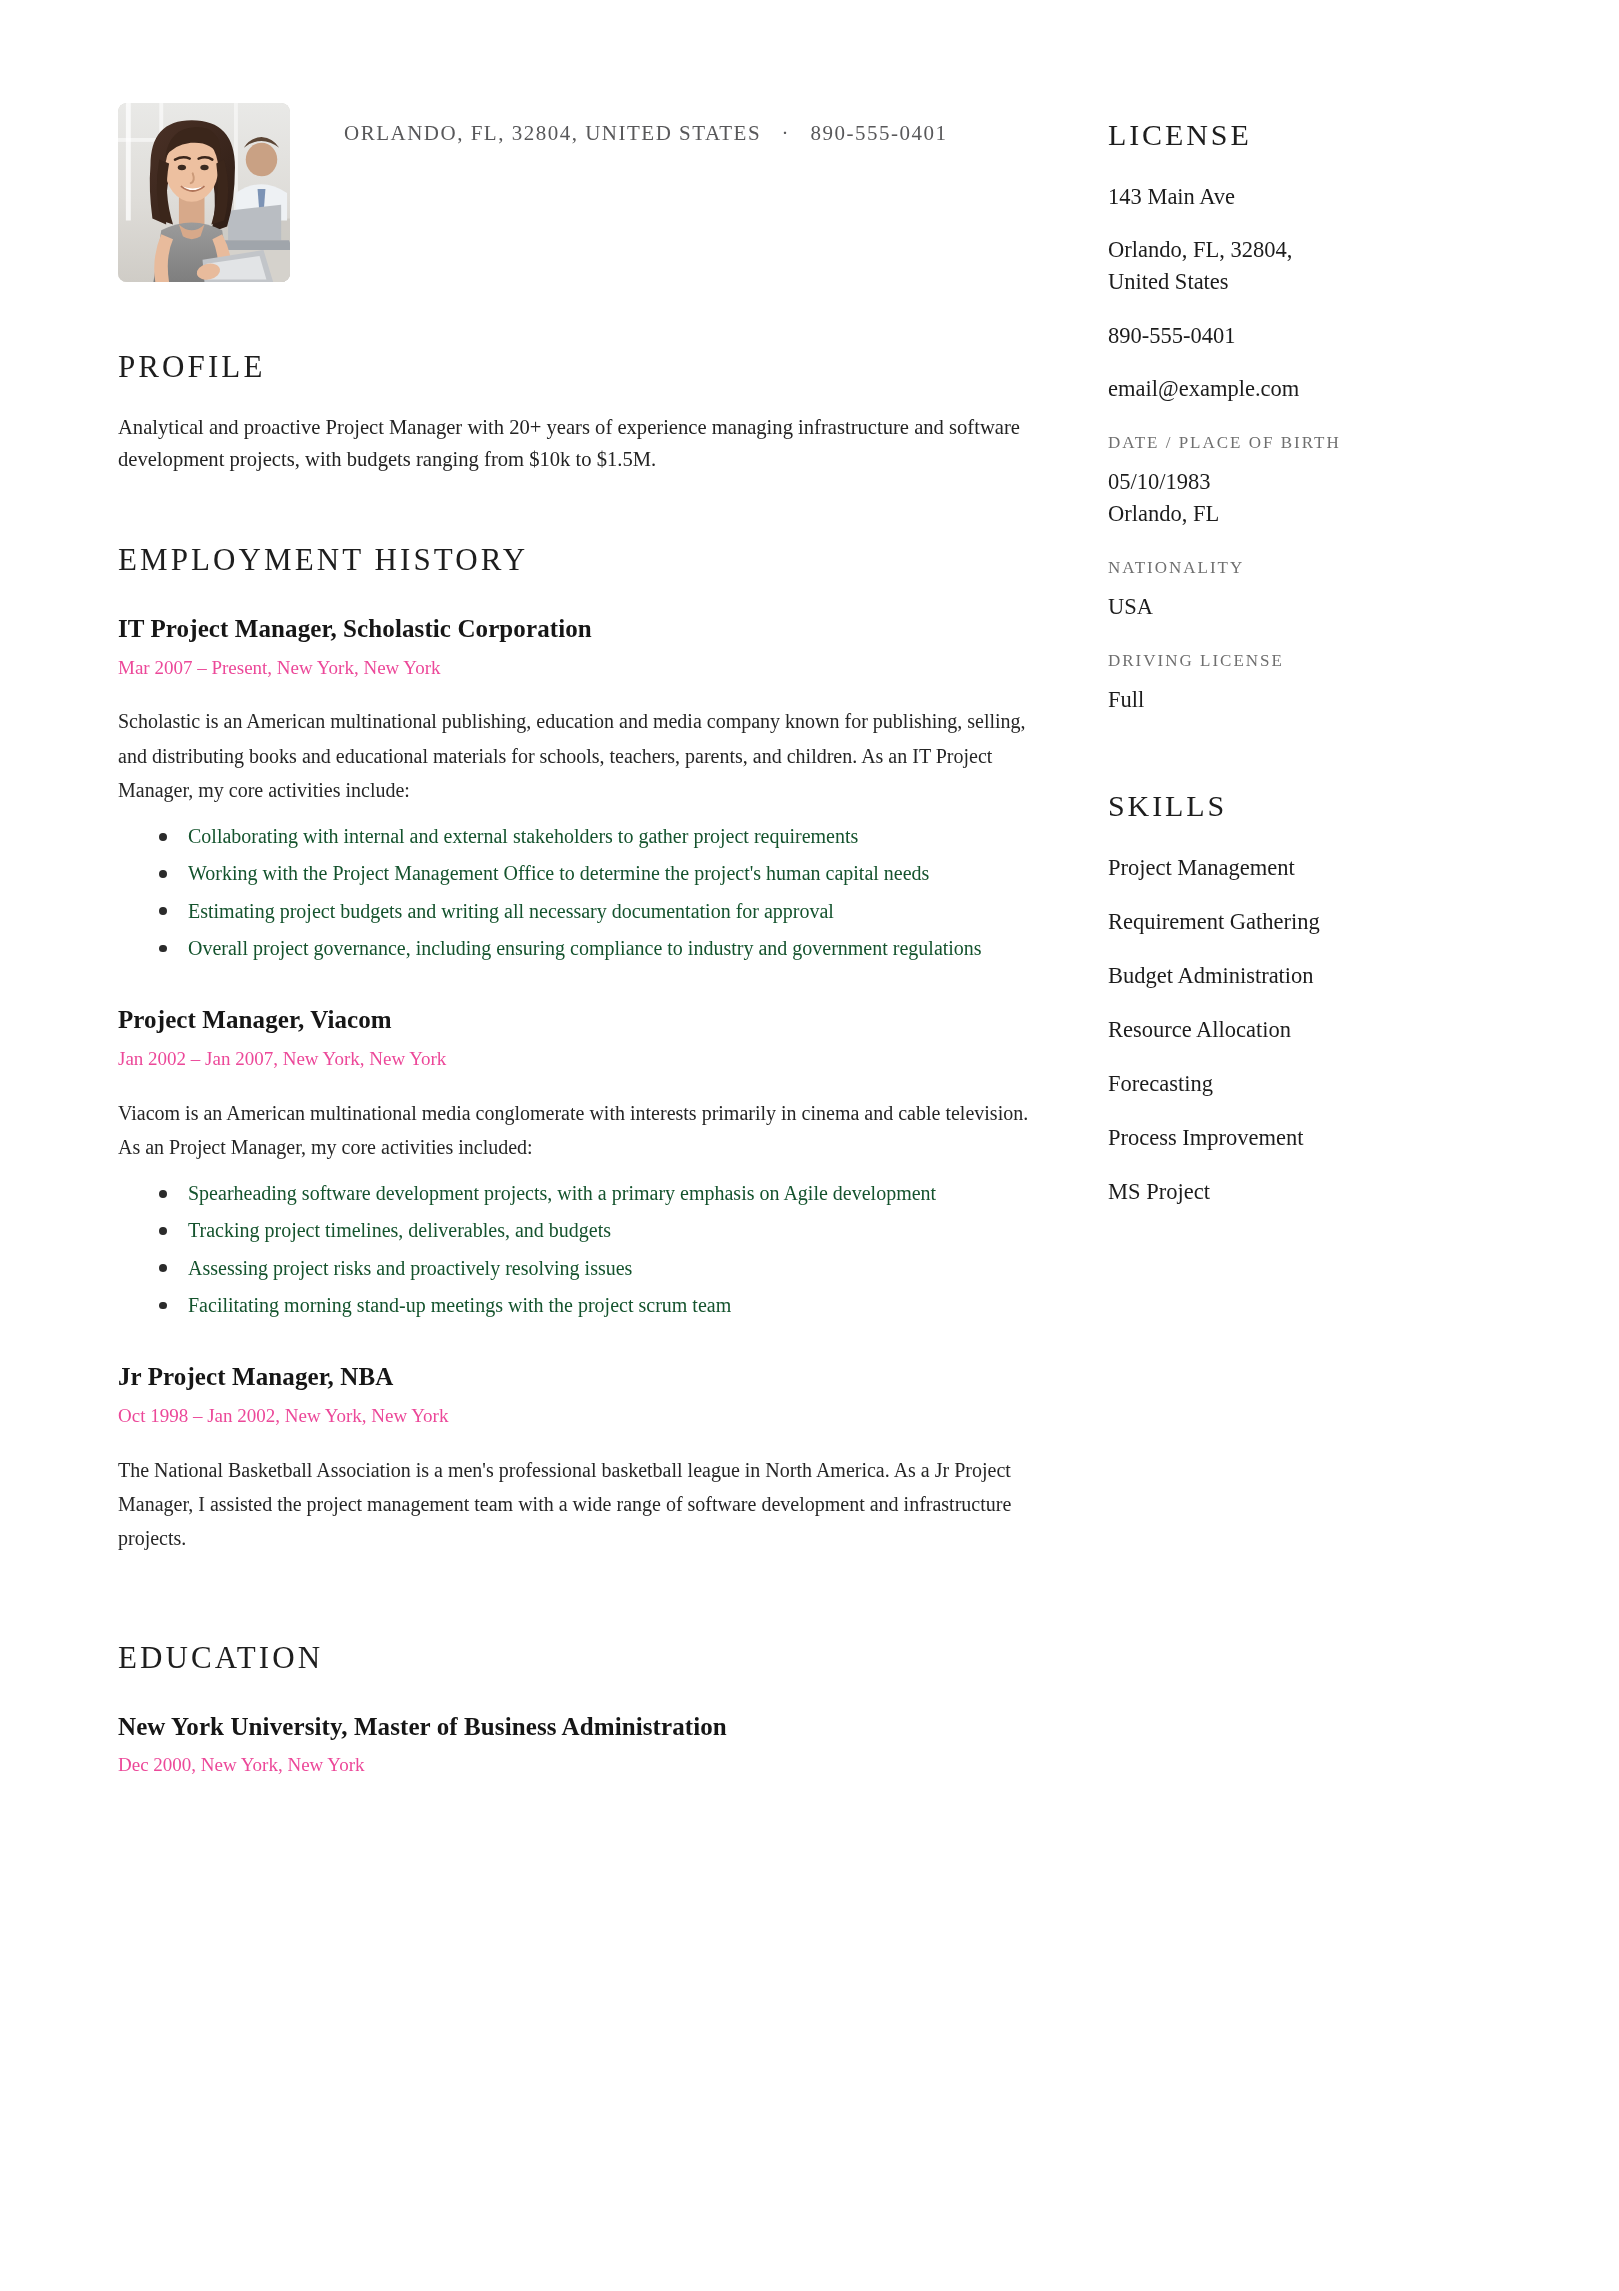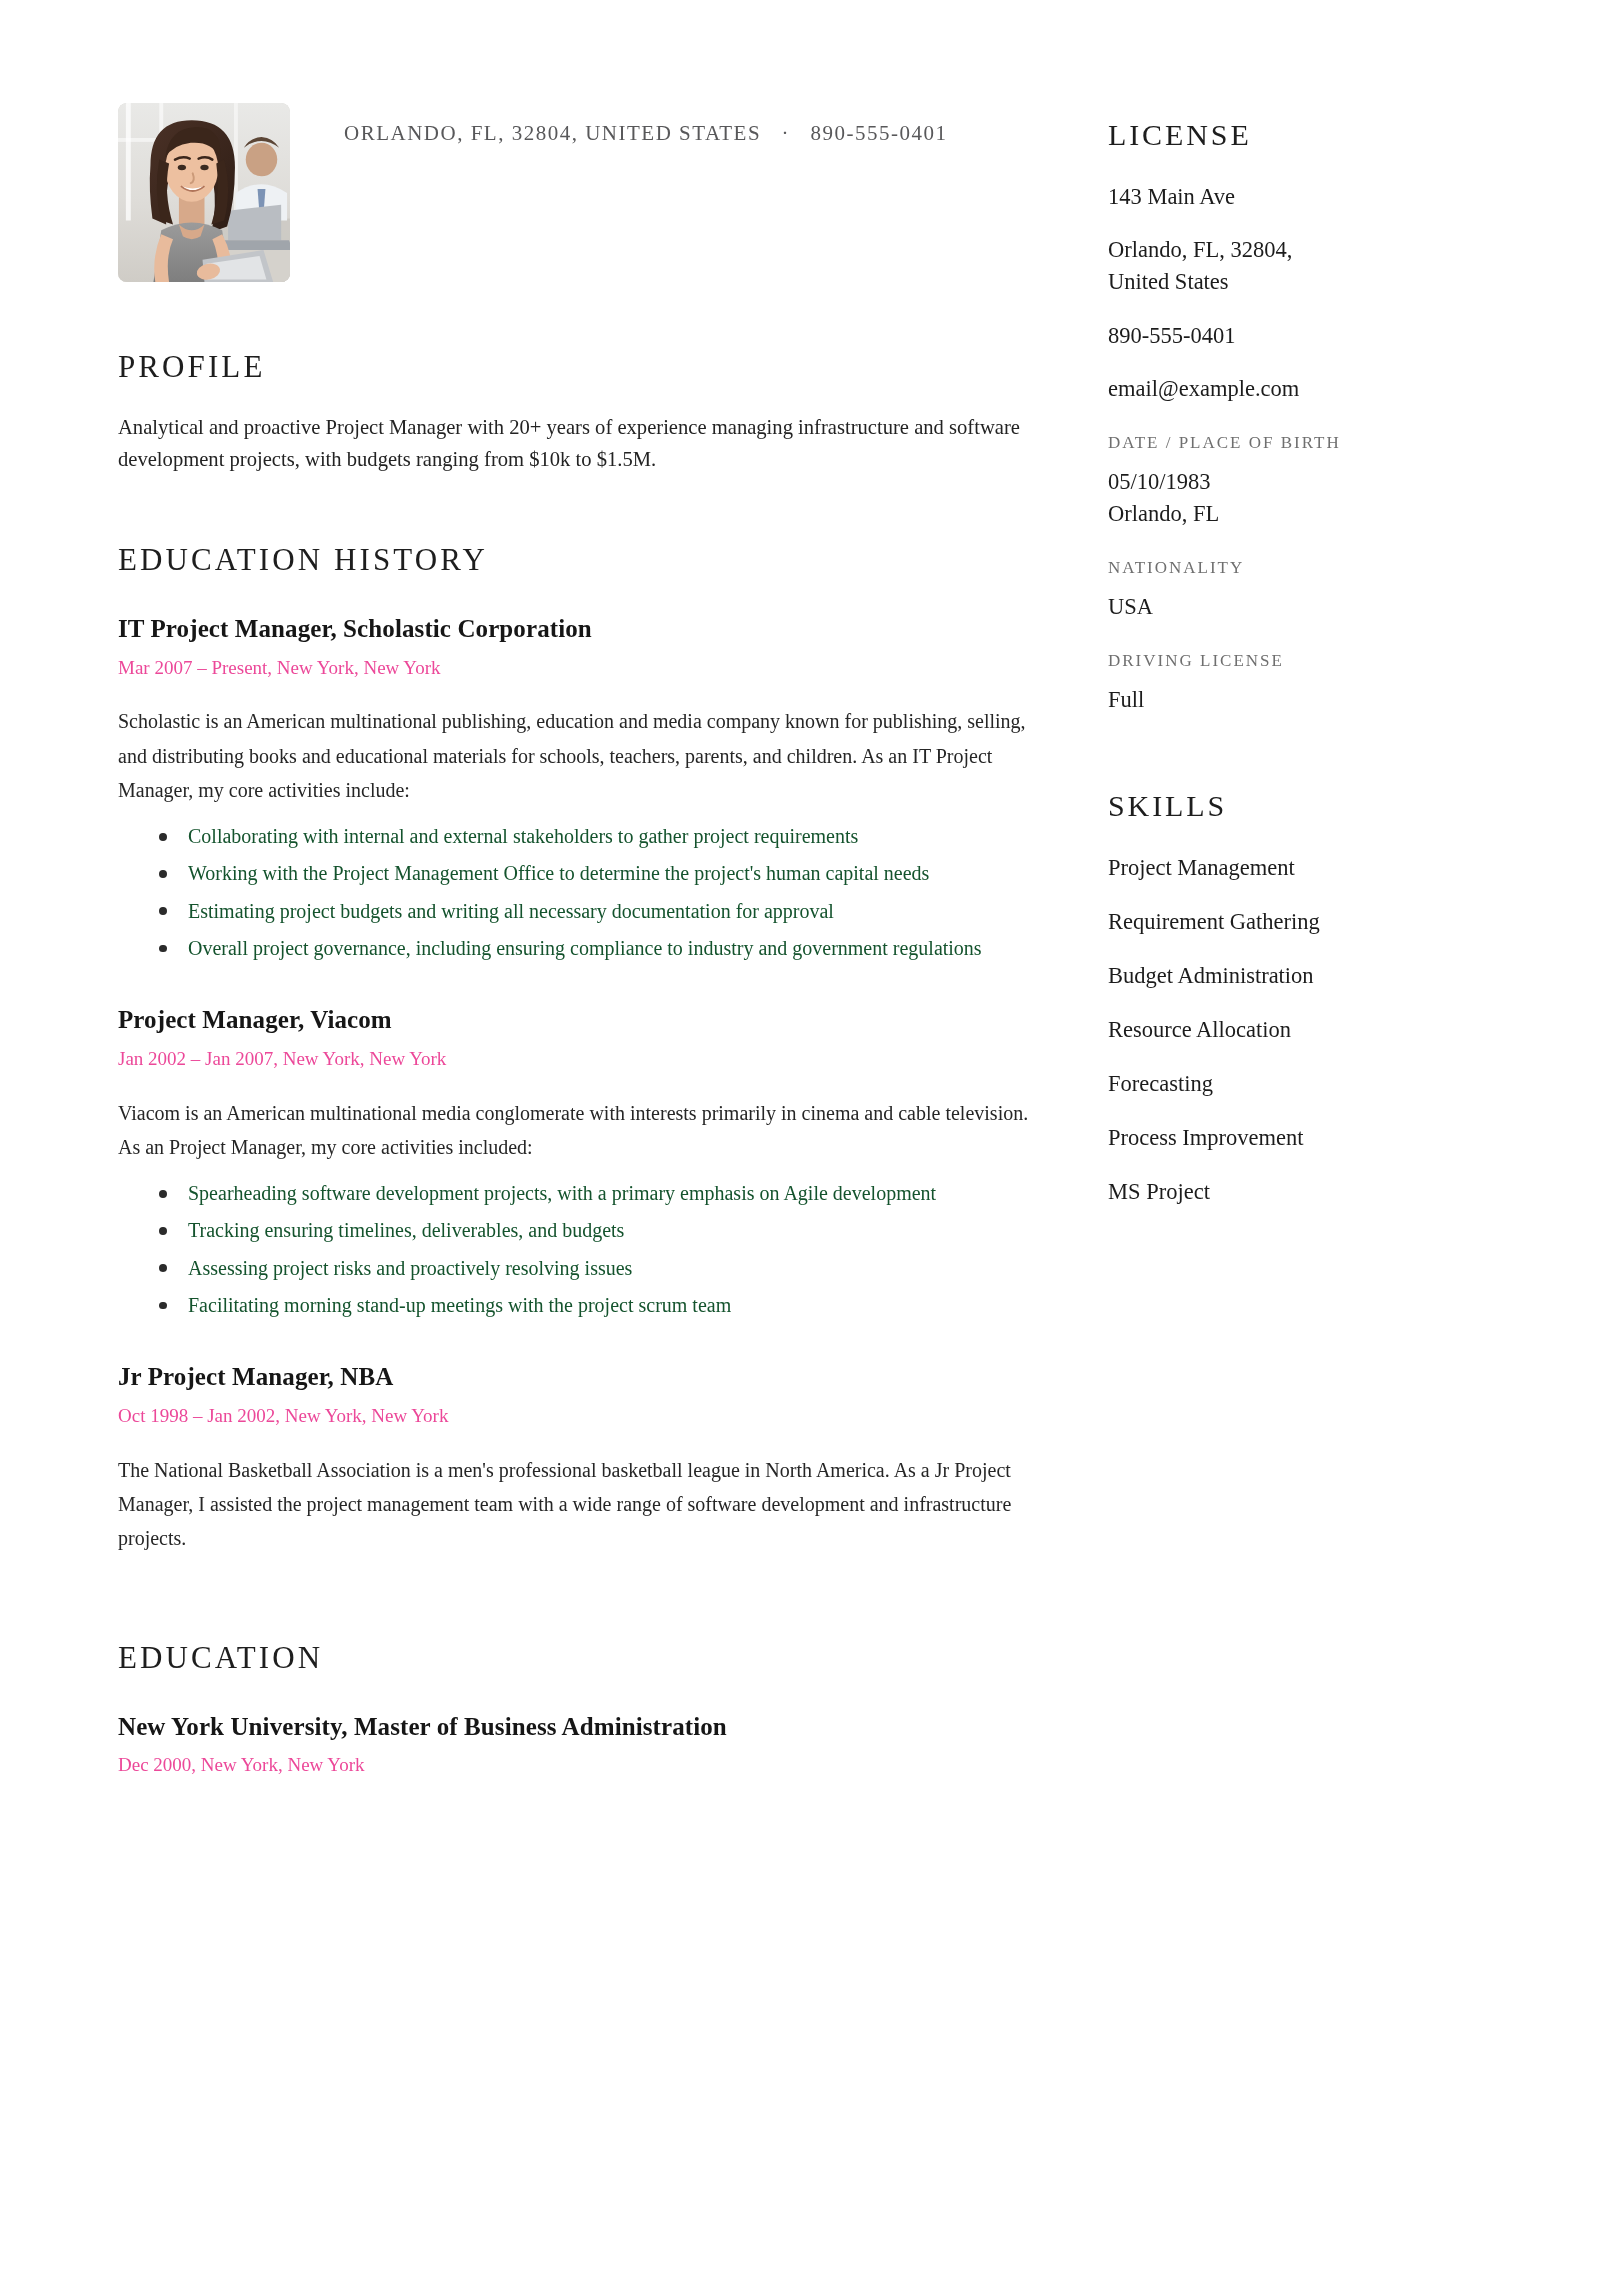--- a/index.html
+++ b/index.html
@@ -273,41 +273,41 @@
         </div>
       </div>
     </div>
 
     <div class="section">
       <div class="section-title">PROFILE</div>
       <div class="body-text">Analytical and proactive Project Manager with 20+ years of experience managing infrastructure and software development projects, with budgets ranging from $10k to $1.5M.</div>
     </div>
 
     <div class="section">
-      <div class="section-title">EDUCATION HISTORY</div>
+      <div class="section-title">EMPLOYMENT HISTORY</div>
 
       <div class="emp-entry first">
         <div class="entry-title">IT Project Manager, Scholastic Corporation</div>
         <div class="entry-meta">Mar 2007 – Present, New York, New York</div>
         <div class="entry-desc">Scholastic is an American multinational publishing, education and media company known for publishing, selling, and distributing books and educational materials for schools, teachers, parents, and children. As an IT Project Manager, my core activities include:</div>
         <ul class="bullets">
           <li>Collaborating with internal and external stakeholders to gather project requirements</li>
           <li>Working with the Project Management Office to determine the project's human capital needs</li>
           <li>Estimating project budgets and writing all necessary documentation for approval</li>
           <li>Overall project governance, including ensuring compliance to industry and government regulations</li>
         </ul>
       </div>
 
       <div class="emp-entry">
         <div class="entry-title">Project Manager, Viacom</div>
         <div class="entry-meta">Jan 2002 – Jan 2007, New York, New York</div>
         <div class="entry-desc">Viacom is an American multinational media conglomerate with interests primarily in cinema and cable television. As an Project Manager, my core activities included:</div>
         <ul class="bullets">
           <li>Spearheading software development projects, with a primary emphasis on Agile development</li>
-          <li>Tracking ensuring timelines, deliverables, and budgets</li>
+          <li>Tracking project timelines, deliverables, and budgets</li>
           <li>Assessing project risks and proactively resolving issues</li>
           <li>Facilitating morning stand-up meetings with the project scrum team</li>
         </ul>
       </div>
 
       <div class="emp-entry">
         <div class="entry-title">Jr Project Manager, NBA</div>
         <div class="entry-meta">Oct 1998 – Jan 2002, New York, New York</div>
         <div class="entry-desc">The National Basketball Association is a men's professional basketball league in North America. As a Jr Project Manager, I assisted the project management team with a wide range of software development and infrastructure projects.</div>
       </div>

